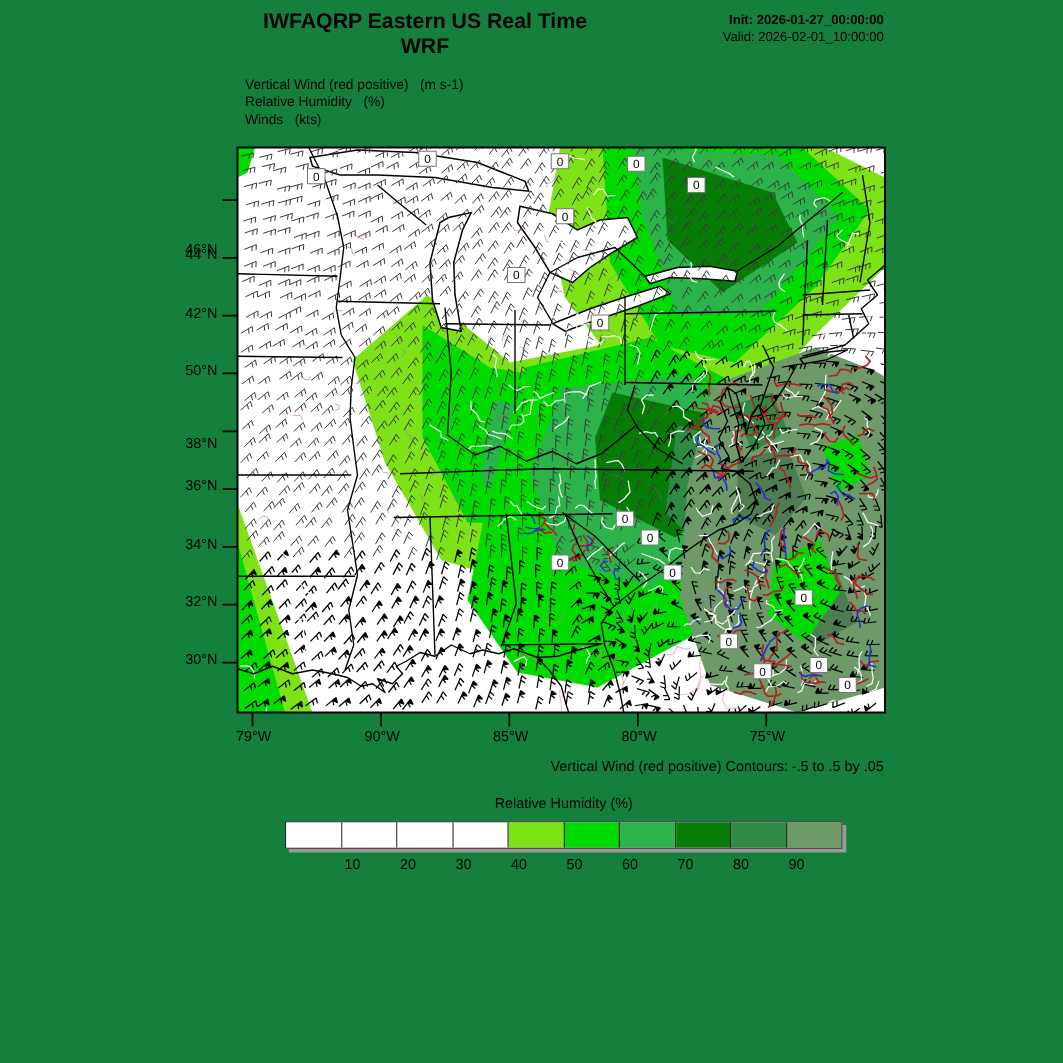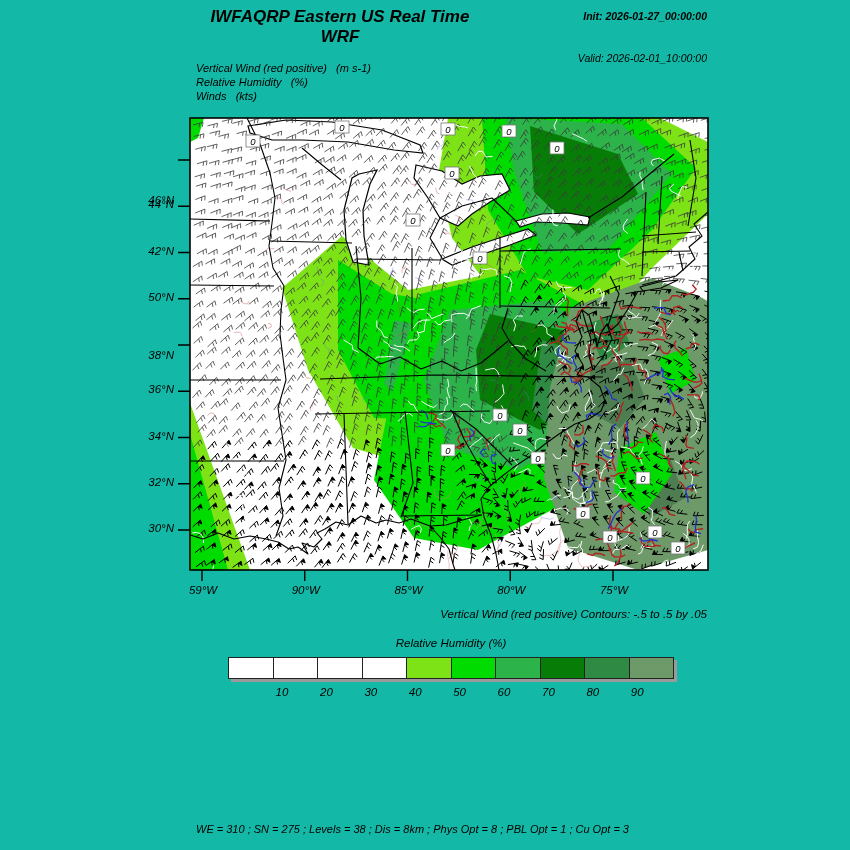--- a/index.html
+++ b/index.html
@@ -1,21 +1,21 @@
 <!DOCTYPE html>
 <html><head>
 <meta charset="utf-8">
 <style>
   html,body{margin:0;padding:0;background:#ffffff;}
-  #page{position:relative;width:850px;height:850px;background:#14b8a6;overflow:hidden;
-        font-family:"Liberation Sans", sans-serif;color:#000;font-style:italic;}
+  #page{position:relative;width:850px;height:850px;background:#15803d;overflow:hidden;
+        font-family:"Liberation Sans", sans-serif;color:#000;}
   .abs{position:absolute;}
   #chart-title{left:190px;top:7px;width:300px;text-align:center;font-size:17px;font-weight:bold;}
   #init-time{left:500px;top:10px;width:207px;text-align:right;font-size:10.5px;font-weight:bold;}
-  #valid-time{left:500px;top:24px;width:207px;text-align:right;font-size:10.5px;margin-top:28px;}
+  #valid-time{left:500px;top:24px;width:207px;text-align:right;font-size:10.5px;}
   .varline{left:196px;width:320px;font-size:11px;white-space:pre;}
   #map-wrap{left:170px;top:100px;width:560px;height:488px;}
   .lat-label{position:absolute;left:126px;width:48px;text-align:right;font-size:11.5px;}
   .lon-label{position:absolute;top:584px;width:44px;text-align:center;font-size:11.5px;}
   #contour-note{left:360px;top:608px;width:347px;text-align:right;font-size:11.5px;}
   #cbar-title{left:228px;top:637px;width:446px;text-align:center;font-size:11.5px;}
   #colorbar{left:228px;top:657px;width:444px;height:20px;display:flex;border:1px solid #222;
             box-shadow:3px 3px 0 0 #9a9a9a;background:#fff;}
   .cbar-cell{flex:1 1 auto;border-right:1px solid #222;}
   .cbar-cell:last-child{border-right:none;}
@@ -179,31 +179,30 @@
       <div class="cbar-cell" style="background: rgb(255, 255, 255);"></div>
       <div class="cbar-cell" style="background: rgb(125, 227, 23);"></div>
       <div class="cbar-cell" style="background: rgb(0, 220, 0);"></div>
       <div class="cbar-cell" style="background: rgb(44, 179, 74);"></div>
       <div class="cbar-cell" style="background: rgb(7, 125, 7);"></div>
       <div class="cbar-cell" style="background: rgb(47, 139, 68);"></div>
       <div class="cbar-cell" style="background: rgb(109, 154, 104);"></div>
     </div>
   <div id="cbar-ticks"></div>
 
-  <div class="abs" id="footer-config">WE = 310 ; SN = 275 ; Levels = 38 ; Dis = 8km ; Phys Opt = 8 ; PBL Opt = 1 ; Cu Opt = 3</div>
 <div class="lat-label" style="top: 168px; margin-top: 26px;">46°N</div>
     <div class="lat-label" style="top: 198.25px;">44°N</div>
     <div class="lat-label" style="top: 244.5px;">42°N</div>
     <div class="lat-label" style="top: 290.75px;">50°N</div>
     <div class="lat-label" style="top: 337px; margin-top: 12px;">38°N</div>
     <div class="lat-label" style="top: 383.25px;">36°N</div>
     <div class="lat-label" style="top: 429.5px;">34°N</div>
     <div class="lat-label" style="top: 475.75px;">32°N</div>
     <div class="lat-label" style="top: 522px;">30°N</div>
-    <div class="lon-label" style="left: 181px;">59°W</div>
+    <div class="lon-label" style="left: 181px;">79°W</div>
     <div class="lon-label" style="left: 283.75px;">90°W</div>
     <div class="lon-label" style="left: 386.5px;">85°W</div>
     <div class="lon-label" style="left: 489.25px;">80°W</div>
     <div class="lon-label" style="left: 592px;">75°W</div>
     <div class="cbar-tick abs" style="left: 256.4px;">10</div>
     <div class="cbar-tick abs" style="left: 300.8px;">20</div>
     <div class="cbar-tick abs" style="left: 345.2px;">30</div>
     <div class="cbar-tick abs" style="left: 389.6px;">40</div>
     <div class="cbar-tick abs" style="left: 434px;">50</div>
     <div class="cbar-tick abs" style="left: 478.4px;">60</div>

